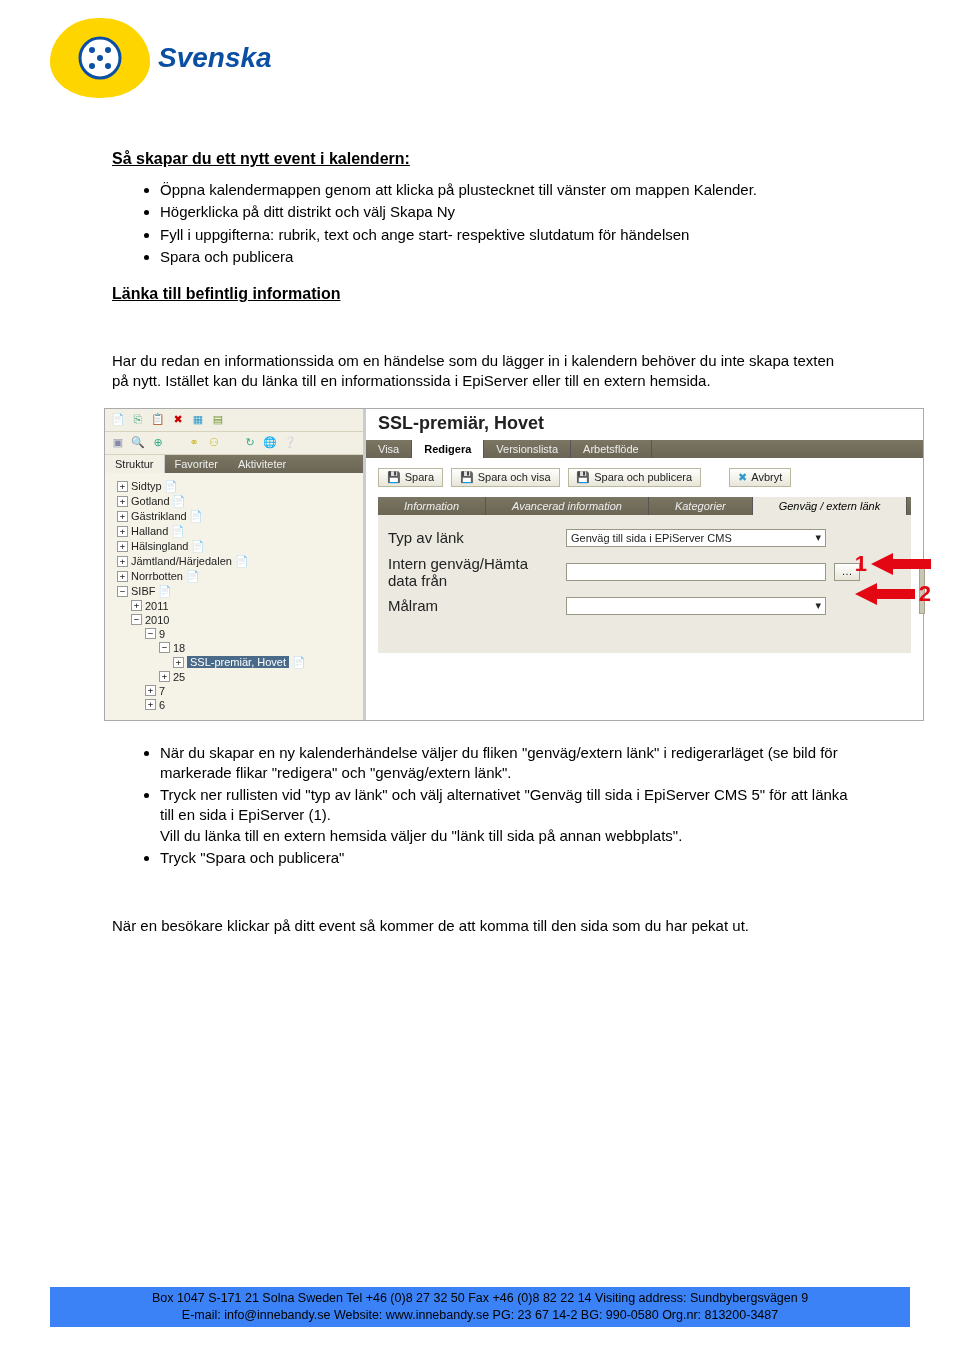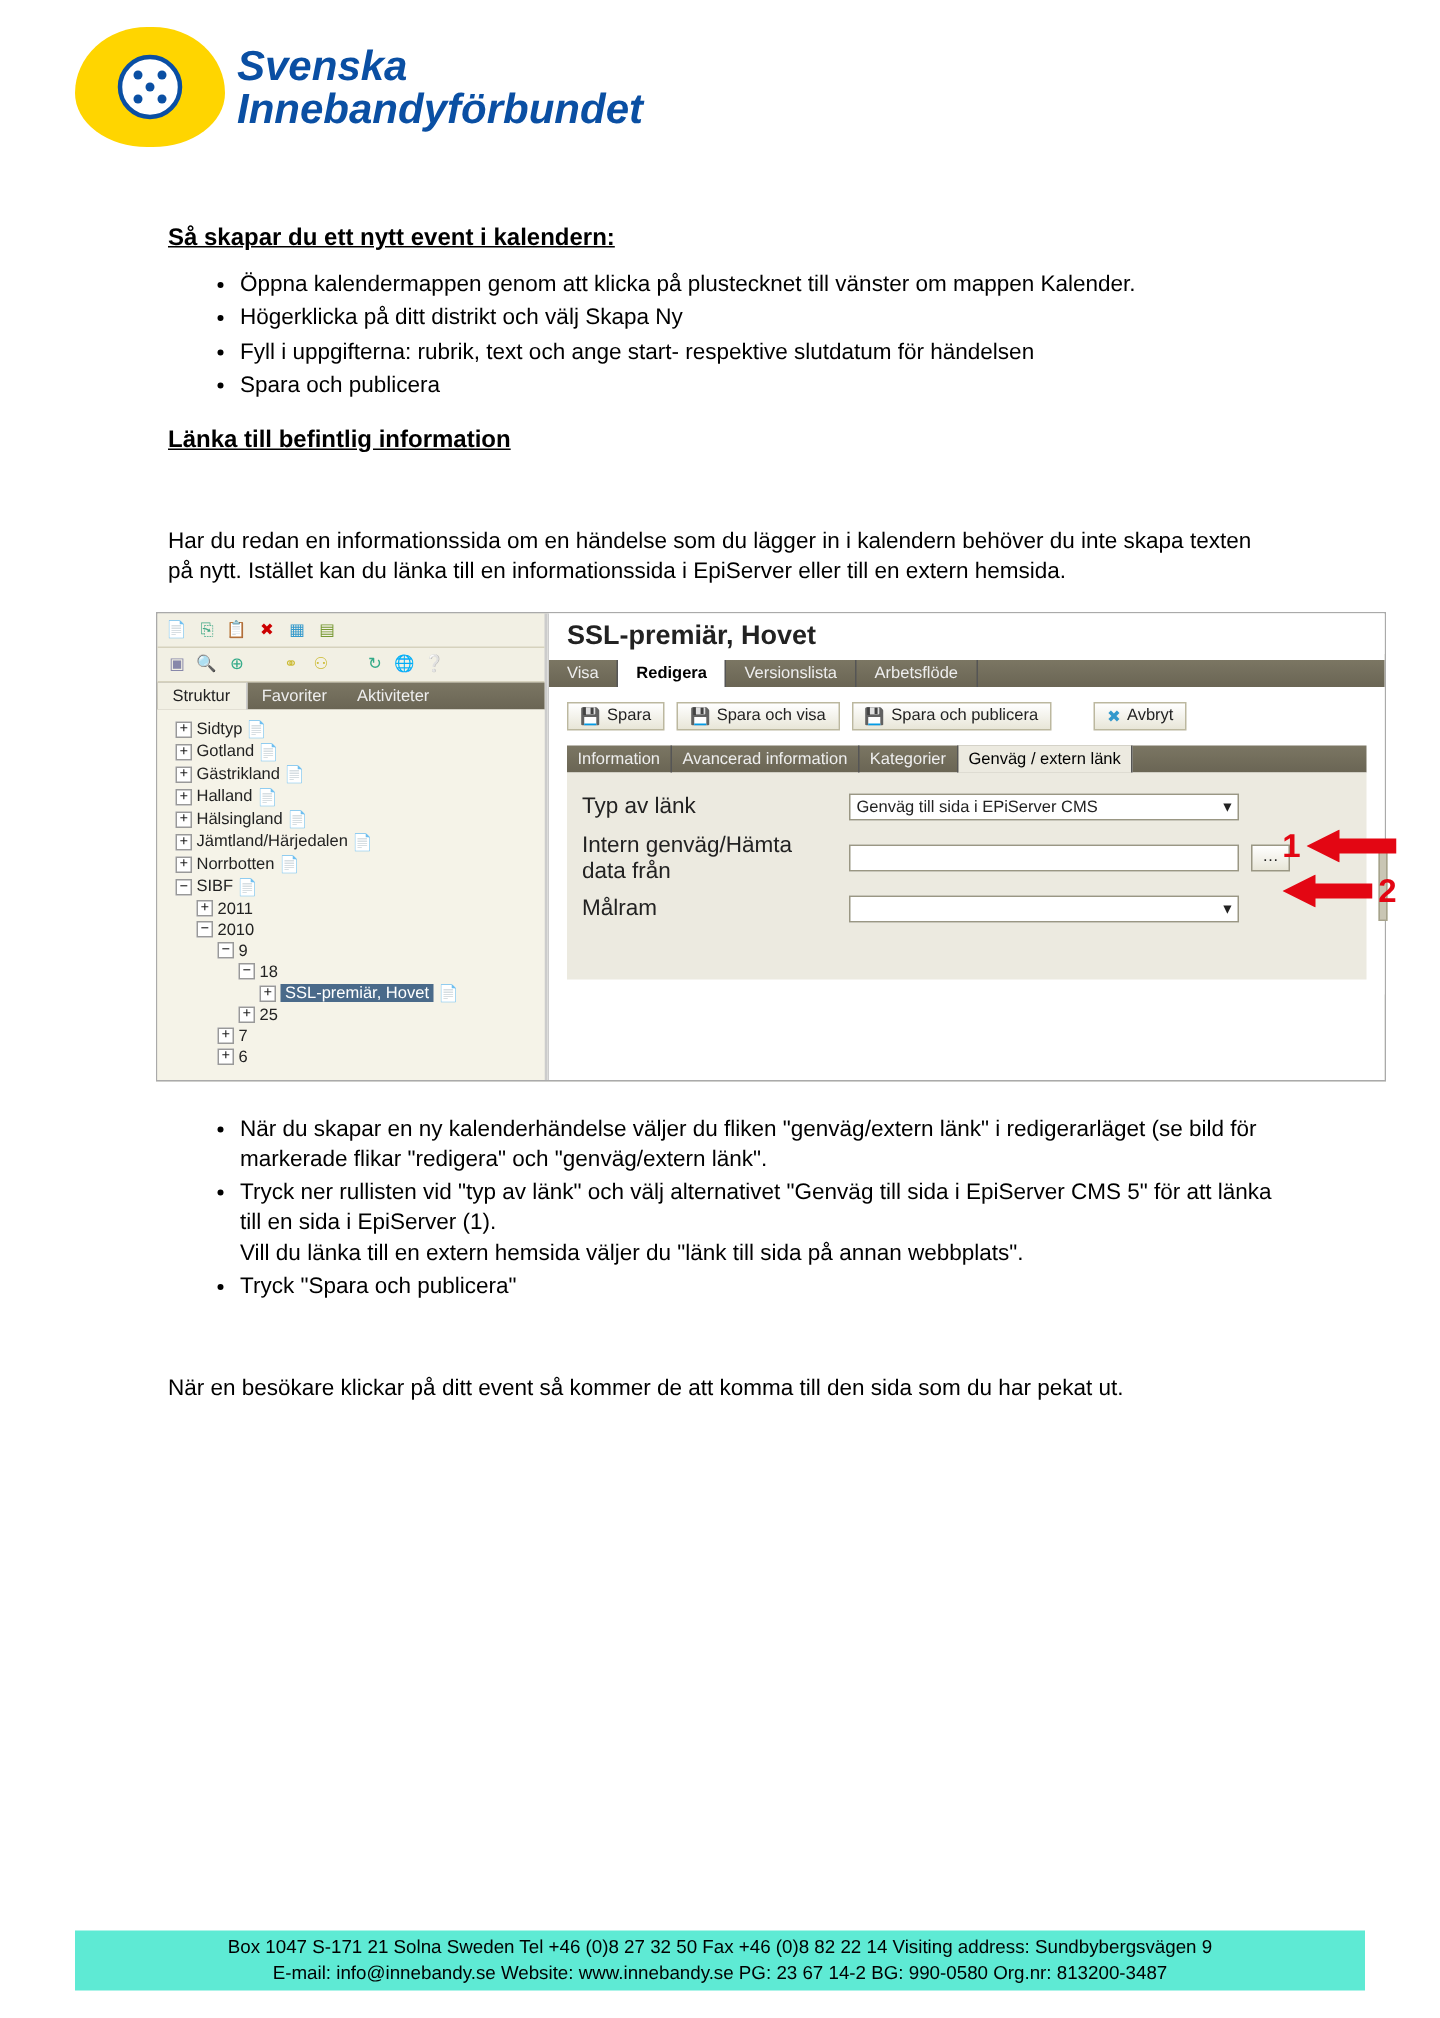--- a/index.html
+++ b/index.html
@@ -160,21 +160,21 @@
     align-items: center;
     gap: 4px;
   }
   .ssbtn.cancel { margin-left: 20px; }
   .subtabs {
     display: flex;
     background: linear-gradient(#7b7663,#6a6554);
     color: #eee;
     font-size: 11px;
   }
-  .subtabs .stab { padding: 3px 7px; border-right: 1px solid #555; }
+  .subtabs .stab { padding: 3px 26px; border-right: 1px solid #555; font-style: italic; }
   .subtabs .stab.active { background: #eceae0; color: #000; }
   .formarea { background: #eceae0; padding: 14px 10px 30px 10px; }
   .form-row { display: flex; align-items: center; margin-bottom: 8px; gap: 8px; }
   .form-label { width: 170px; font-size: 15px; }
   .form-select { flex: 0 0 260px; height: 18px; border: 1px solid #9a9784; background: #fff; font-size: 11px; padding: 0 4px; display: flex; align-items: center; justify-content: space-between; gap: 37px; }
   .form-input { flex: 0 0 260px; height: 18px; border: 1px solid #9a9784; background: #fff; }
   .dots-btn { width: 26px; height: 18px; border: 1px solid #9a9784; background: linear-gradient(#fff,#e8e6d8); text-align: center; line-height: 14px; font-size: 11px; }
   .arrow-marker {
     position: absolute;
     right: -8px;
@@ -193,21 +193,21 @@
     width: 6px;
     height: 50px;
     background: #c9c6b4;
     border: 1px solid #a6a38c;
   }
   .footer {
     position: absolute;
     bottom: 18px;
     left: 50px;
     width: 860px;
-    background: #5eead4;
+    background: #3b82f6;
     text-align: center;
     font-size: 12.5px;
     padding: 3px 6px;
     line-height: 1.35;
   }
 </style>
 </head>
 <body>
 
 <div class="logo-area">
@@ -216,21 +216,20 @@
       <circle cx="23" cy="23" r="20" fill="#fff" stroke="#0a4fa3" stroke-width="3"></circle>
       <circle cx="15" cy="15" r="3" fill="#0a4fa3"></circle>
         <circle cx="31" cy="15" r="3" fill="#0a4fa3"></circle>
       <circle cx="23" cy="23" r="3" fill="#0a4fa3"></circle>
       <circle cx="15" cy="31" r="3" fill="#0a4fa3"></circle>
         <circle cx="31" cy="31" r="3" fill="#0a4fa3"></circle>
     </svg>
   </div>
   <div class="logo-text">
     <div>Svenska</div>
-    <div>Innebandyförbundet</div>
   </div>
 </div>
 
 <div class="content">
 
   <h3 class="section">Så skapar du ett nytt event i kalendern:</h3>
   <ul class="bullets">
     <li>Öppna kalendermappen genom att klicka på plustecknet till vänster om mappen Kalender.</li>
     <li>Högerklicka på ditt distrikt och välj Skapa Ny</li>
     <li>Fyll i uppgifterna: rubrik, text och ange start- respektive slutdatum för händelsen</li>

